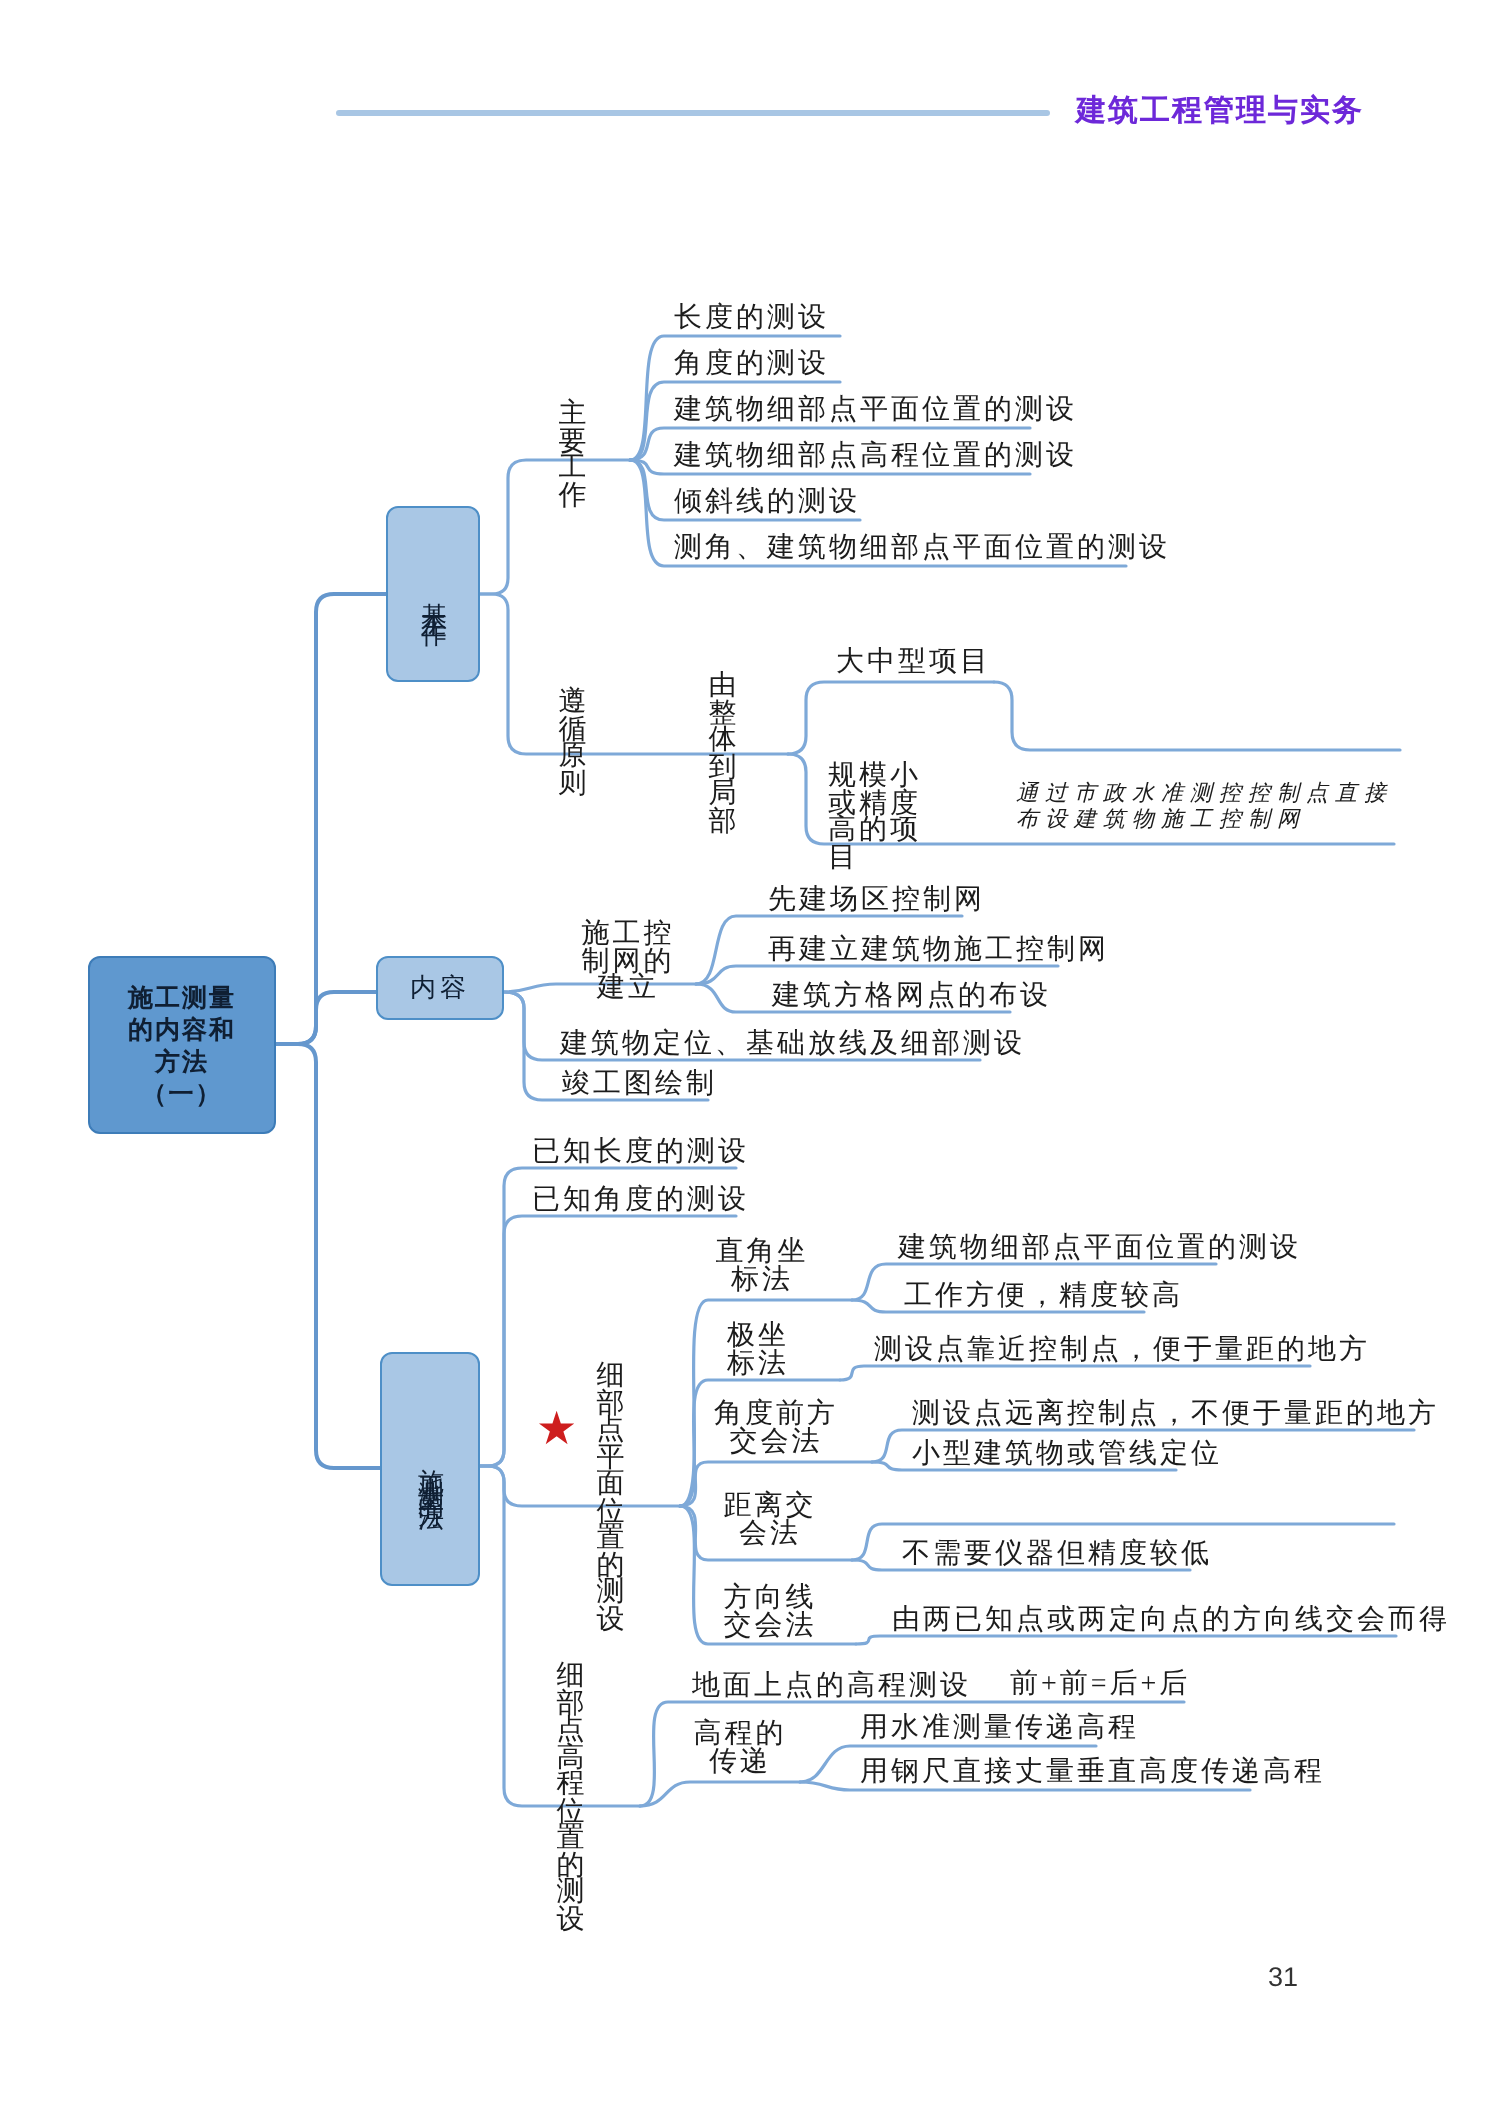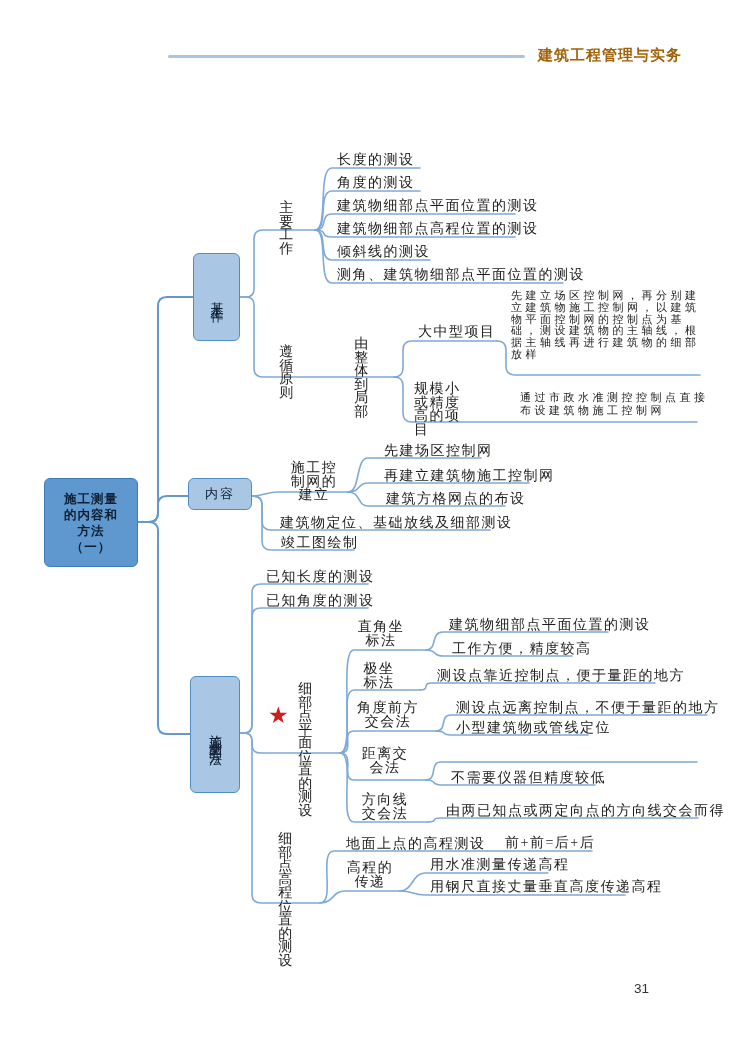--- a/index.html
+++ b/index.html
@@ -1,20 +1,20 @@
 <!DOCTYPE html>
 <html><head>
 <meta charset="utf-8">
 <style>
   html,body{margin:0;padding:0;background:#888;}
   .page{position:relative;width:743px;height:1052px;background:#ffffff;overflow:hidden;
         font-family:"Liberation Serif","DejaVu Serif",serif;color:#1c1c1c;}
   .hdr-line{position:absolute;left:168px;top:55px;width:357px;height:3px;background:#a8c6e4;border-radius:2px;}
   .hdr-title{position:absolute;left:538px;top:46px;font-family:"Liberation Sans","DejaVu Sans",sans-serif;
-             font-weight:bold;font-size:15px;letter-spacing:1px;color:#a16207;}
+             font-weight:bold;font-size:15px;letter-spacing:1px;color:#6d28d9;}
   .pageno{position:absolute;left:634px;top:981px;font-family:"Liberation Sans","DejaVu Sans",sans-serif;
           font-size:13.5px;color:#333;}
   svg.links{position:absolute;left:0;top:0;}
   svg.links path{fill:none;stroke:#7ea9d8;stroke-width:1.6;stroke-linecap:round;}
   svg.links path.c1{stroke:#6597cd;stroke-width:2;}
   .box{position:absolute;display:flex;align-items:center;justify-content:center;text-align:center;
        background:#a9c7e5;border:1.4px solid #4e8fc7;border-radius:6px;box-sizing:border-box;
        font-size:13px;letter-spacing:2px;color:#0f1f33;}
   .box.dark{background:#5f98cf;border-color:#3d7cb8;}
   .vtext{writing-mode:vertical-rl;text-orientation:upright;letter-spacing:3px;}
@@ -104,23 +104,22 @@
   <div class="t" style="left:337px;top:153px;">长度的测设</div>
   <div class="t" style="left:337px;top:176px;">角度的测设</div>
   <div class="t" style="left:337px;top:199px;">建筑物细部点平面位置的测设</div>
   <div class="t" style="left:337px;top:222px;">建筑物细部点高程位置的测设</div>
   <div class="t" style="left:337px;top:245px;">倾斜线的测设</div>
   <div class="t" style="left:337px;top:268px;">测角、建筑物细部点平面位置的测设</div>
 
   <div class="t w" style="left:272px;top:345px;width:30px;">遵循原则</div>
   <div class="t w" style="left:347px;top:337px;width:30px;">由整体到局部</div>
   <div class="t" style="left:418px;top:325px;">大中型项目</div>
-  <div class="note" style="left:511px;top:290px;width:190px;">先建立场区控制网，再分别建立建筑物施工控制网，以建筑物平面控制网的控制点为基础，测设建筑物的主轴线，根据主轴线再进行建筑物的细部放样</div>
   <div class="t w" style="left:414px;top:382px;width:60px;text-align:left;">规模小或精度高的项目</div>
-  <div class="note" style="left:520px;top:391px;width:190px;line-height:13px;">通过市政水准测控控制点直接布设建筑物施工控制网</div>
+  <div class="note" style="left:508px;top:391px;width:190px;line-height:13px;font-style:italic;">通过市政水准测控控制点直接布设建筑物施工控制网</div>
 
   <div class="t w" style="left:284px;top:461px;width:60px;">施工控制网的建立</div>
   <div class="t" style="left:384px;top:444px;">先建场区控制网</div>
   <div class="t" style="left:384px;top:469px;">再建立建筑物施工控制网</div>
   <div class="t" style="left:386px;top:492px;">建筑方格网点的布设</div>
   <div class="t" style="left:280px;top:516px;">建筑物定位、基础放线及细部测设</div>
   <div class="t" style="left:281px;top:536px;">竣工图绘制</div>
 
   <div class="t" style="left:266px;top:570px;">已知长度的测设</div>
   <div class="t" style="left:266px;top:594px;">已知角度的测设</div>

